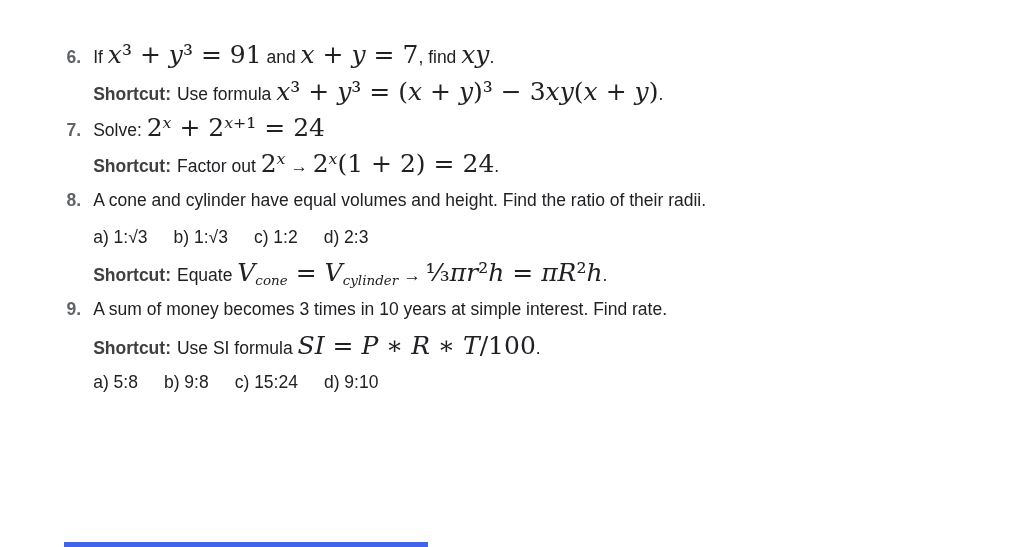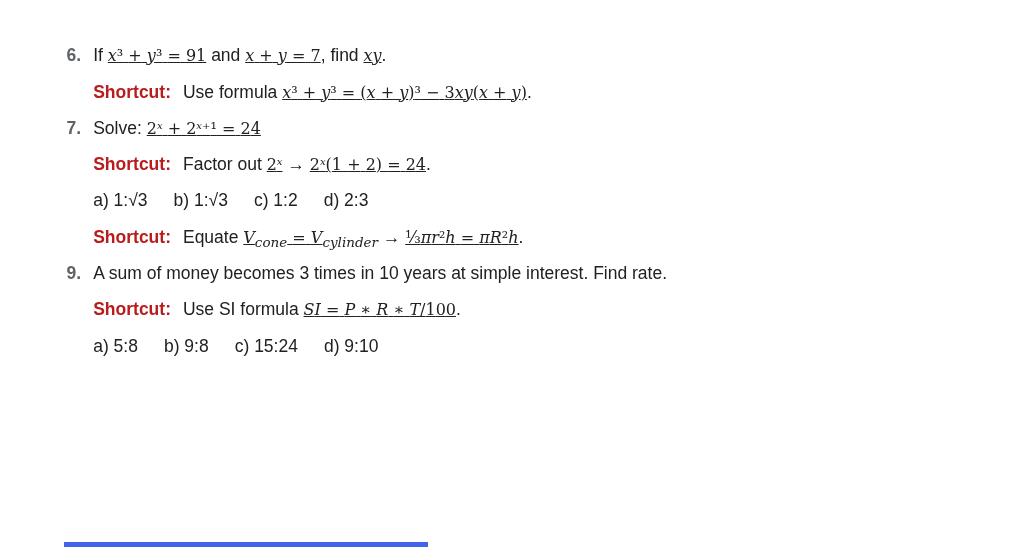--- a/index.html
+++ b/index.html
@@ -22,33 +22,32 @@
   .num {
     display: inline-block;
     width: 52px;
     padding-right: 12px;
     text-align: right;
     font-weight: 600;
     color: #5f6368;
   }
   .m {
     font-family: "DejaVu Serif", "Liberation Serif", serif;
-    font-size: 16px;
-    text-decoration: underline;
+    font-size: 25px;
   }
   .m .it { font-style: italic; }
   .sub {
     font-family: "DejaVu Serif", "Liberation Serif", serif;
     font-style: italic;
     font-size: 13.5px;
     vertical-align: -4px;
     text-align: center;
   }
   .option { margin-right: 26px; }
-  .sc-label { font-weight: 700; color: #b91c1c; margin-right: 12px; }
+  .sc-label { font-weight: 700; color: #404040; margin-right: 6px; }
   .highlight-bar {
     position: absolute;
     left: 64px;
     bottom: 0;
     width: 364px;
     height: 5px;
     background: #4263eb;
   }
 </style>
 </head>
@@ -69,20 +68,23 @@
     <div class="line">
       <span class="num">7.</span><span><span>Solve: </span><span class="m"><span>2</span><span class="it">ˣ</span><span> </span><span>+</span><span> </span><span>2</span><span class="it">ˣ</span><span>⁺</span><span>¹</span><span> </span><span>=</span><span> </span><span>2</span><span>4</span></span></span>
     </div>
     <div class="line">
       <span class="num"></span><span class="sc-label">Shortcut:</span><span><span>Factor out </span><span class="m"><span>2</span><span class="it">ˣ</span></span><span> → </span><span class="m"><span>2</span><span class="it">ˣ</span><span>(</span><span>1</span><span> </span><span>+</span><span> </span><span>2</span><span>)</span><span> </span><span>=</span><span> </span><span>2</span><span>4</span></span><span>.</span></span>
     </div>
   </section>
 
   <section>
     <div class="line">
+      <span class="num">8.</span><span><span>A cone and cylinder have equal volumes and height. Find the ratio of their radii.</span></span>
+    </div>
+    <div class="line">
       <span class="num"></span><span><span class="option">a) 1:√3</span><span class="option">b) 1:√3</span><span class="option">c) 1:2</span><span class="option">d) 2:3</span></span>
     </div>
     <div class="line">
       <span class="num"></span><span class="sc-label">Shortcut:</span><span><span>Equate </span><span class="m"><span class="it">V</span></span><span class="sub">cone</span><span class="m"><span> </span><span>=</span><span> </span></span><span class="m"><span class="it">V</span></span><span class="sub">cylinder</span><span> → </span><span class="m"><span>⅓</span><span class="it">π</span><span class="it">r</span><span>²</span><span class="it">h</span><span> </span><span>=</span><span> </span><span class="it">π</span><span class="it">R</span><span>²</span><span class="it">h</span></span><span>.</span></span>
     </div>
   </section>
 
   <section>
     <div class="line">
       <span class="num">9.</span><span><span>A sum of money becomes 3 times in 10 years at simple interest. Find rate.</span></span>

